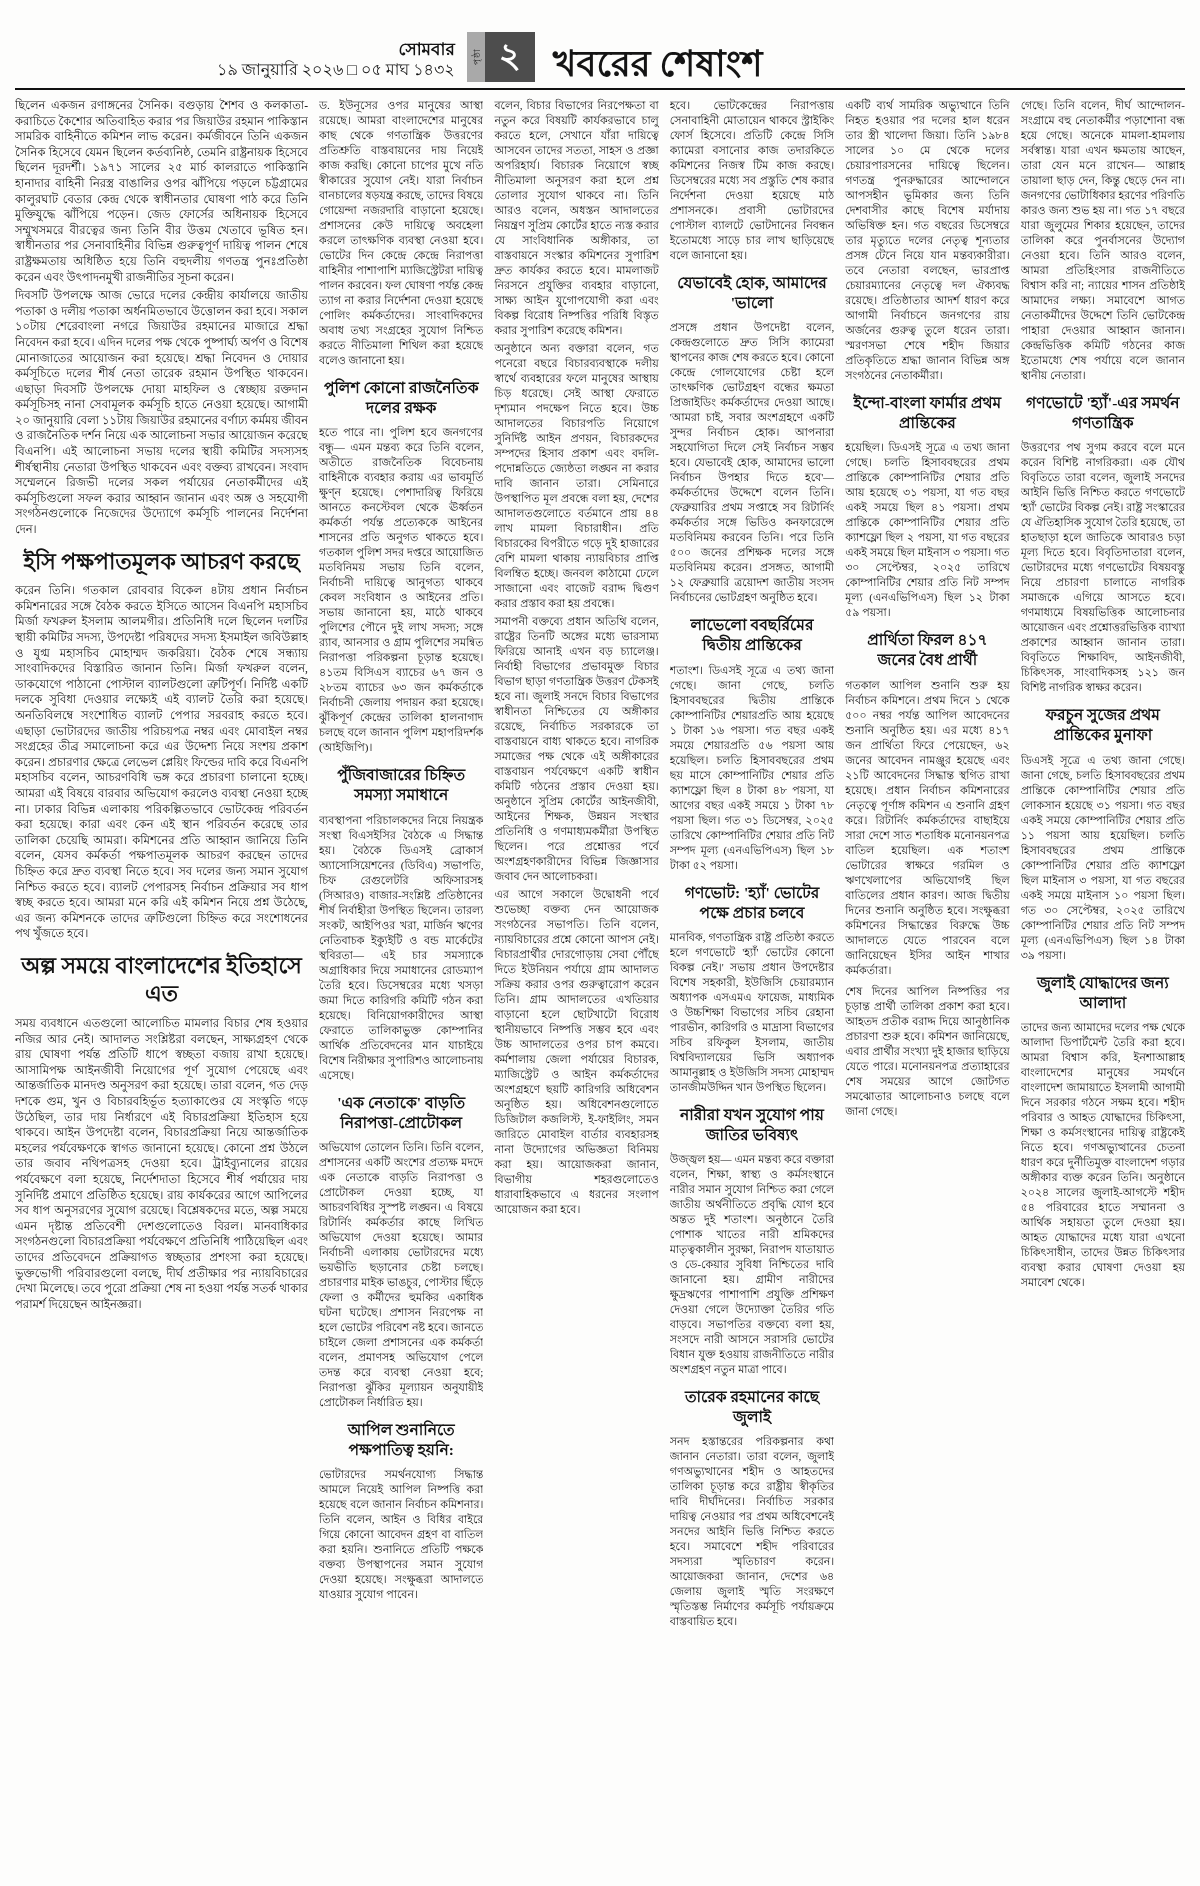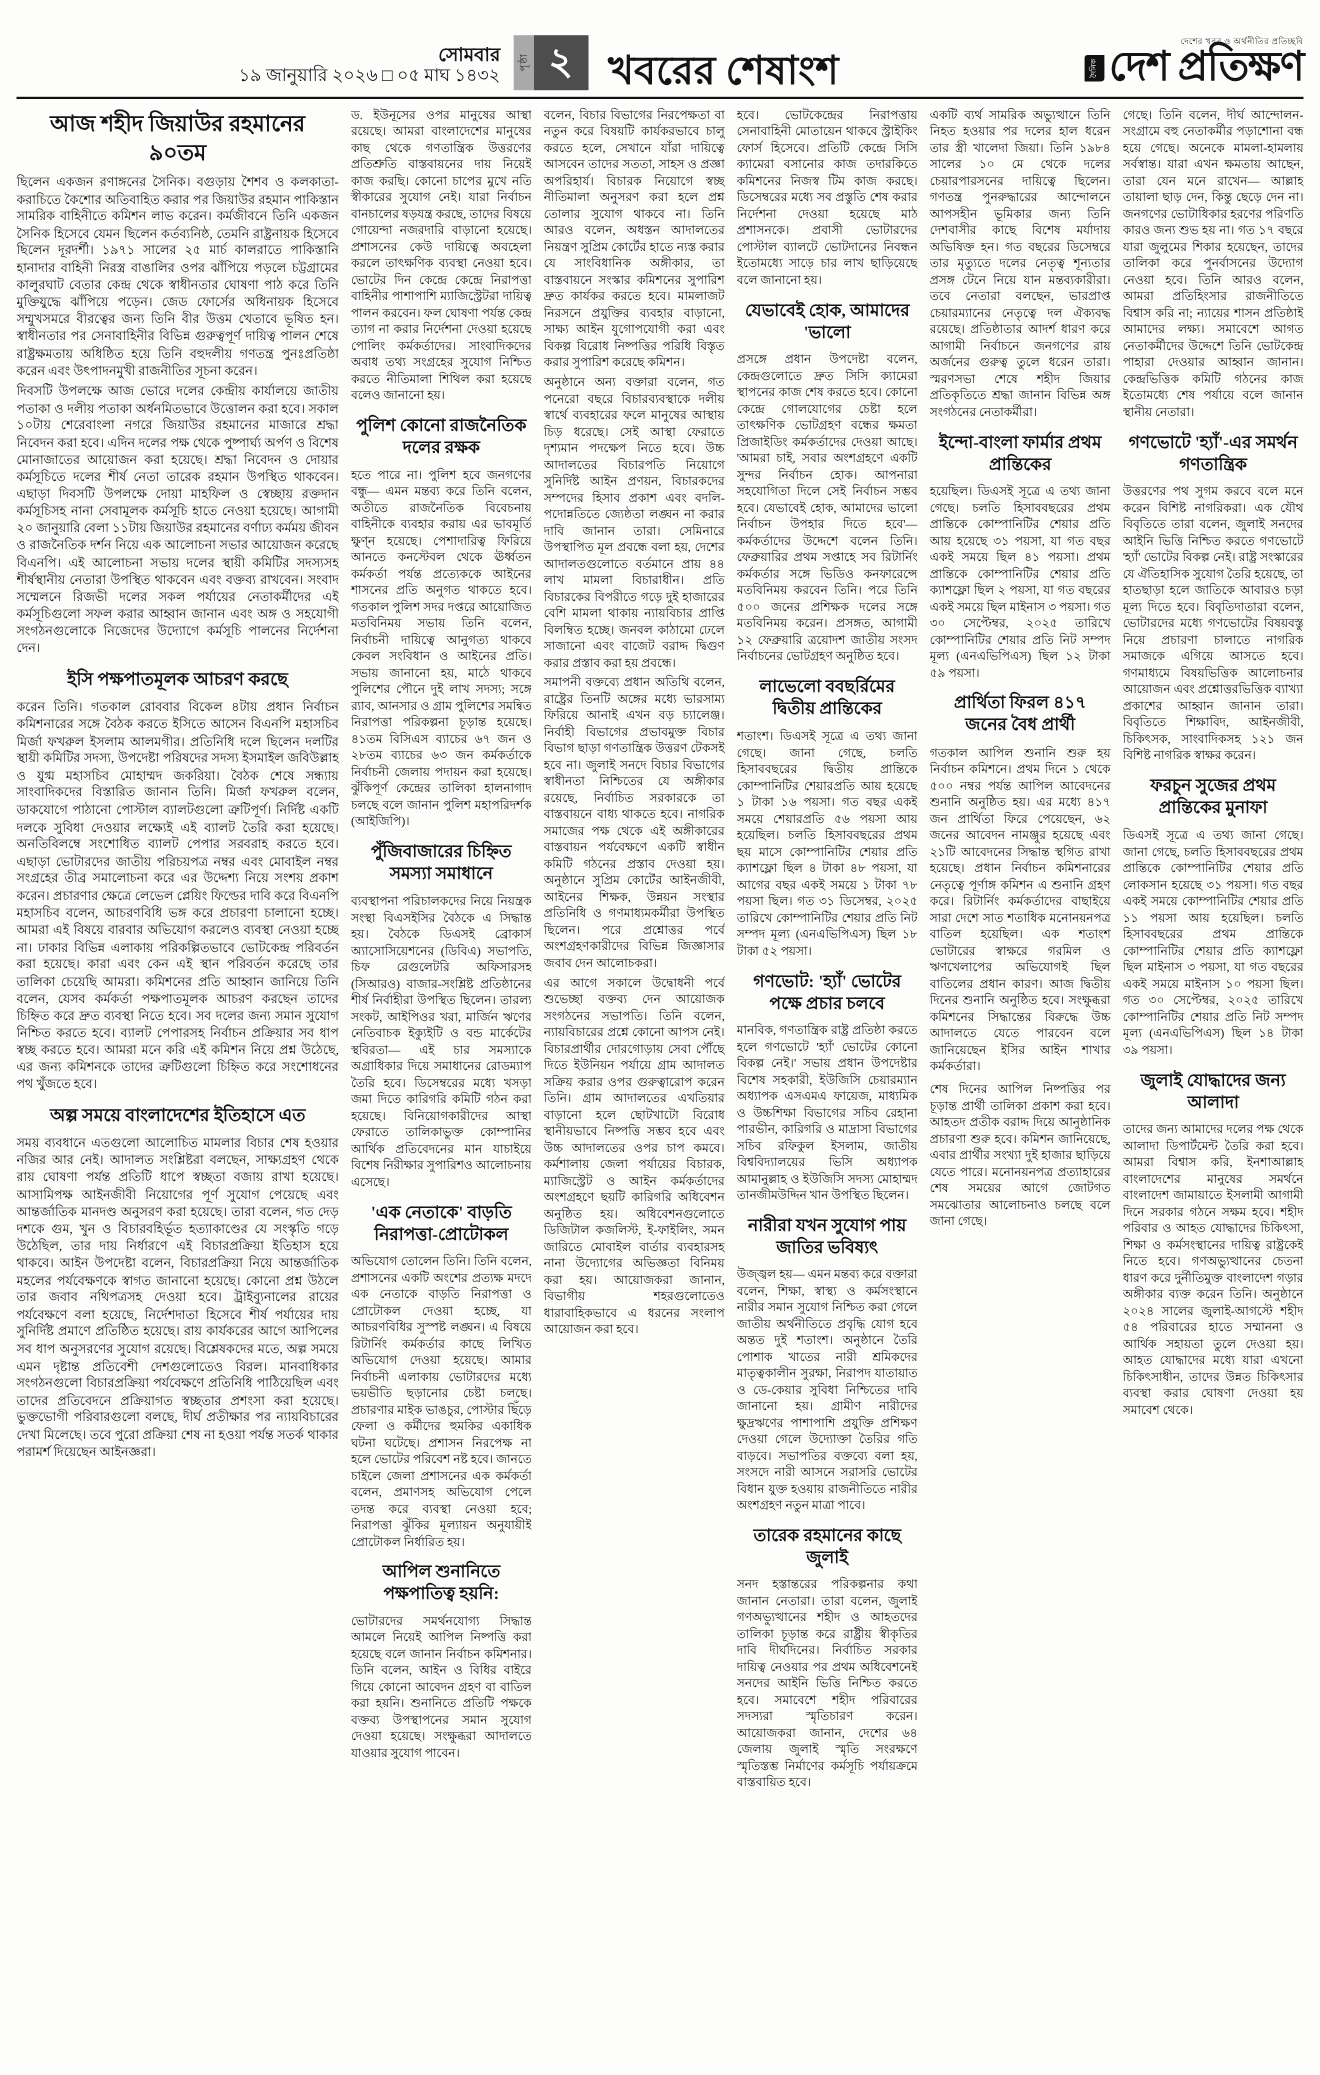--- a/index.html
+++ b/index.html
@@ -47,21 +47,21 @@
   
   .cols{display:flex;gap:11px;height:1775px;overflow:hidden;margin-top:8px;}
   .col{flex:1 1 0;overflow:hidden;min-width:0;}
   .col.wide{flex:0 0 293px;}
   .story{margin-bottom:6px;}
   .story h2{
     text-align:center;font-weight:bold;margin:10px 2px 7px 2px;
     font-size:15.5px;line-height:1.3;
     font-family:"Liberation Serif","DejaVu Serif",serif;
   }
-  .col.wide .story h2{font-size:16px;}
+  .col.wide .story h2{font-size:22px;}
   .col.wide .story:first-child h2{font-size:20px;margin-top:2px;}
   .story p{
     margin:0 0 3px 0;text-align:justify;text-justify:inter-word;
     font-size:11px;line-height:15px;word-break:break-word;
   }
   .col.wide .story p{font-size:11.5px;line-height:15.6px;}
 </style>
 </head>
 <body>
 
@@ -70,33 +70,25 @@
     <div class="mh-spacer"></div>
     <div class="date-block">
       <div class="weekday">সোমবার</div>
       <div class="date-line">১৯ জানুয়ারি ২০২৬ □ ০৫ মাঘ ১৪৩২</div>
     </div>
     <div class="page-box">
       <div class="page-word">পৃষ্ঠা</div>
       <div class="page-num">২</div>
     </div>
     <h1 class="section-title">খবরের শেষাংশ</h1>
-    <div class="brand">
-      <div class="tagline">দেশের খবর ও অর্থনীতির প্রতিচ্ছবি</div>
-      <div class="brand-row">
-        <span class="brand-mark">দৈনিক</span>
-        <span class="paper-name">দেশ প্রতিক্ষণ</span>
-      </div>
-    </div>
   </header>
 
   <main class="cols">
       <div class="col wide">
         <article class="story">
-          <h2>আজ শহীদ জিয়াউর রহমানের ৯০তম</h2>
           <p>ছিলেন একজন রণাঙ্গনের সৈনিক। বগুড়ায় শৈশব ও কলকাতা-করাচিতে কৈশোর অতিবাহিত করার পর জিয়াউর রহমান পাকিস্তান সামরিক বাহিনীতে কমিশন লাভ করেন। কর্মজীবনে তিনি একজন সৈনিক হিসেবে যেমন ছিলেন কর্তব্যনিষ্ঠ, তেমনি রাষ্ট্রনায়ক হিসেবে ছিলেন দূরদর্শী। ১৯৭১ সালের ২৫ মার্চ কালরাতে পাকিস্তানি হানাদার বাহিনী নিরস্ত্র বাঙালির ওপর ঝাঁপিয়ে পড়লে চট্টগ্রামের কালুরঘাট বেতার কেন্দ্র থেকে স্বাধীনতার ঘোষণা পাঠ করে তিনি মুক্তিযুদ্ধে ঝাঁপিয়ে পড়েন। জেড ফোর্সের অধিনায়ক হিসেবে সম্মুখসমরে বীরত্বের জন্য তিনি বীর উত্তম খেতাবে ভূষিত হন। স্বাধীনতার পর সেনাবাহিনীর বিভিন্ন গুরুত্বপূর্ণ দায়িত্ব পালন শেষে রাষ্ট্রক্ষমতায় অধিষ্ঠিত হয়ে তিনি বহুদলীয় গণতন্ত্র পুনঃপ্রতিষ্ঠা করেন এবং উৎপাদনমুখী রাজনীতির সূচনা করেন।</p>
           <p>দিবসটি উপলক্ষে আজ ভোরে দলের কেন্দ্রীয় কার্যালয়ে জাতীয় পতাকা ও দলীয় পতাকা অর্ধনমিতভাবে উত্তোলন করা হবে। সকাল ১০টায় শেরেবাংলা নগরে জিয়াউর রহমানের মাজারে শ্রদ্ধা নিবেদন করা হবে। এদিন দলের পক্ষ থেকে পুষ্পার্ঘ্য অর্পণ ও বিশেষ মোনাজাতের আয়োজন করা হয়েছে। শ্রদ্ধা নিবেদন ও দোয়ার কর্মসূচিতে দলের শীর্ষ নেতা তারেক রহমান উপস্থিত থাকবেন। এছাড়া দিবসটি উপলক্ষে দোয়া মাহফিল ও স্বেচ্ছায় রক্তদান কর্মসূচিসহ নানা সেবামূলক কর্মসূচি হাতে নেওয়া হয়েছে। আগামী ২০ জানুয়ারি বেলা ১১টায় জিয়াউর রহমানের বর্ণাঢ্য কর্মময় জীবন ও রাজনৈতিক দর্শন নিয়ে এক আলোচনা সভার আয়োজন করেছে বিএনপি। এই আলোচনা সভায় দলের স্থায়ী কমিটির সদস্যসহ শীর্ষস্থানীয় নেতারা উপস্থিত থাকবেন এবং বক্তব্য রাখবেন। সংবাদ সম্মেলনে রিজভী দলের সকল পর্যায়ের নেতাকর্মীদের এই কর্মসূচিগুলো সফল করার আহ্বান জানান এবং অঙ্গ ও সহযোগী সংগঠনগুলোকে নিজেদের উদ্যোগে কর্মসূচি পালনের নির্দেশনা দেন।</p>
         </article>
         <article class="story">
           <h2>ইসি পক্ষপাতমূলক আচরণ করছে</h2>
           <p>করেন তিনি। গতকাল রোববার বিকেল ৪টায় প্রধান নির্বাচন কমিশনারের সঙ্গে বৈঠক করতে ইসিতে আসেন বিএনপি মহাসচিব মির্জা ফখরুল ইসলাম আলমগীর। প্রতিনিধি দলে ছিলেন দলটির স্থায়ী কমিটির সদস্য, উপদেষ্টা পরিষদের সদস্য ইসমাইল জবিউল্লাহ ও যুগ্ম মহাসচিব মোহাম্মদ জকরিয়া। বৈঠক শেষে সন্ধ্যায় সাংবাদিকদের বিস্তারিত জানান তিনি। মির্জা ফখরুল বলেন, ডাকযোগে পাঠানো পোস্টাল ব্যালটগুলো ত্রুটিপূর্ণ। নির্দিষ্ট একটি দলকে সুবিধা দেওয়ার লক্ষ্যেই এই ব্যালট তৈরি করা হয়েছে। অনতিবিলম্বে সংশোধিত ব্যালট পেপার সরবরাহ করতে হবে। এছাড়া ভোটারদের জাতীয় পরিচয়পত্র নম্বর এবং মোবাইল নম্বর সংগ্রহের তীব্র সমালোচনা করে এর উদ্দেশ্য নিয়ে সংশয় প্রকাশ করেন। প্রচারণার ক্ষেত্রে লেভেল প্লেয়িং ফিল্ডের দাবি করে বিএনপি মহাসচিব বলেন, আচরণবিধি ভঙ্গ করে প্রচারণা চালানো হচ্ছে। আমরা এই বিষয়ে বারবার অভিযোগ করলেও ব্যবস্থা নেওয়া হচ্ছে না। ঢাকার বিভিন্ন এলাকায় পরিকল্পিতভাবে ভোটকেন্দ্র পরিবর্তন করা হয়েছে। কারা এবং কেন এই স্থান পরিবর্তন করেছে তার তালিকা চেয়েছি আমরা। কমিশনের প্রতি আহ্বান জানিয়ে তিনি বলেন, যেসব কর্মকর্তা পক্ষপাতমূলক আচরণ করছেন তাদের চিহ্নিত করে দ্রুত ব্যবস্থা নিতে হবে। সব দলের জন্য সমান সুযোগ নিশ্চিত করতে হবে। ব্যালট পেপারসহ নির্বাচন প্রক্রিয়ার সব ধাপ স্বচ্ছ করতে হবে। আমরা মনে করি এই কমিশন নিয়ে প্রশ্ন উঠেছে, এর জন্য কমিশনকে তাদের ত্রুটিগুলো চিহ্নিত করে সংশোধনের পথ খুঁজতে হবে।</p>
         </article>
         <article class="story">
           <h2>অল্প সময়ে বাংলাদেশের ইতিহাসে এত</h2>
           <p>সময় ব্যবধানে এতগুলো আলোচিত মামলার বিচার শেষ হওয়ার নজির আর নেই। আদালত সংশ্লিষ্টরা বলছেন, সাক্ষ্যগ্রহণ থেকে রায় ঘোষণা পর্যন্ত প্রতিটি ধাপে স্বচ্ছতা বজায় রাখা হয়েছে। আসামিপক্ষ আইনজীবী নিয়োগের পূর্ণ সুযোগ পেয়েছে এবং আন্তর্জাতিক মানদণ্ড অনুসরণ করা হয়েছে। তারা বলেন, গত দেড় দশকে গুম, খুন ও বিচারবহির্ভূত হত্যাকাণ্ডের যে সংস্কৃতি গড়ে উঠেছিল, তার দায় নির্ধারণে এই বিচারপ্রক্রিয়া ইতিহাস হয়ে থাকবে। আইন উপদেষ্টা বলেন, বিচারপ্রক্রিয়া নিয়ে আন্তর্জাতিক মহলের পর্যবেক্ষণকে স্বাগত জানানো হয়েছে। কোনো প্রশ্ন উঠলে তার জবাব নথিপত্রসহ দেওয়া হবে। ট্রাইব্যুনালের রায়ের পর্যবেক্ষণে বলা হয়েছে, নির্দেশদাতা হিসেবে শীর্ষ পর্যায়ের দায় সুনির্দিষ্ট প্রমাণে প্রতিষ্ঠিত হয়েছে। রায় কার্যকরের আগে আপিলের সব ধাপ অনুসরণের সুযোগ রয়েছে। বিশ্লেষকদের মতে, অল্প সময়ে এমন দৃষ্টান্ত প্রতিবেশী দেশগুলোতেও বিরল। মানবাধিকার সংগঠনগুলো বিচারপ্রক্রিয়া পর্যবেক্ষণে প্রতিনিধি পাঠিয়েছিল এবং তাদের প্রতিবেদনে প্রক্রিয়াগত স্বচ্ছতার প্রশংসা করা হয়েছে। ভুক্তভোগী পরিবারগুলো বলছে, দীর্ঘ প্রতীক্ষার পর ন্যায়বিচারের দেখা মিলেছে। তবে পুরো প্রক্রিয়া শেষ না হওয়া পর্যন্ত সতর্ক থাকার পরামর্শ দিয়েছেন আইনজ্ঞরা।</p>

